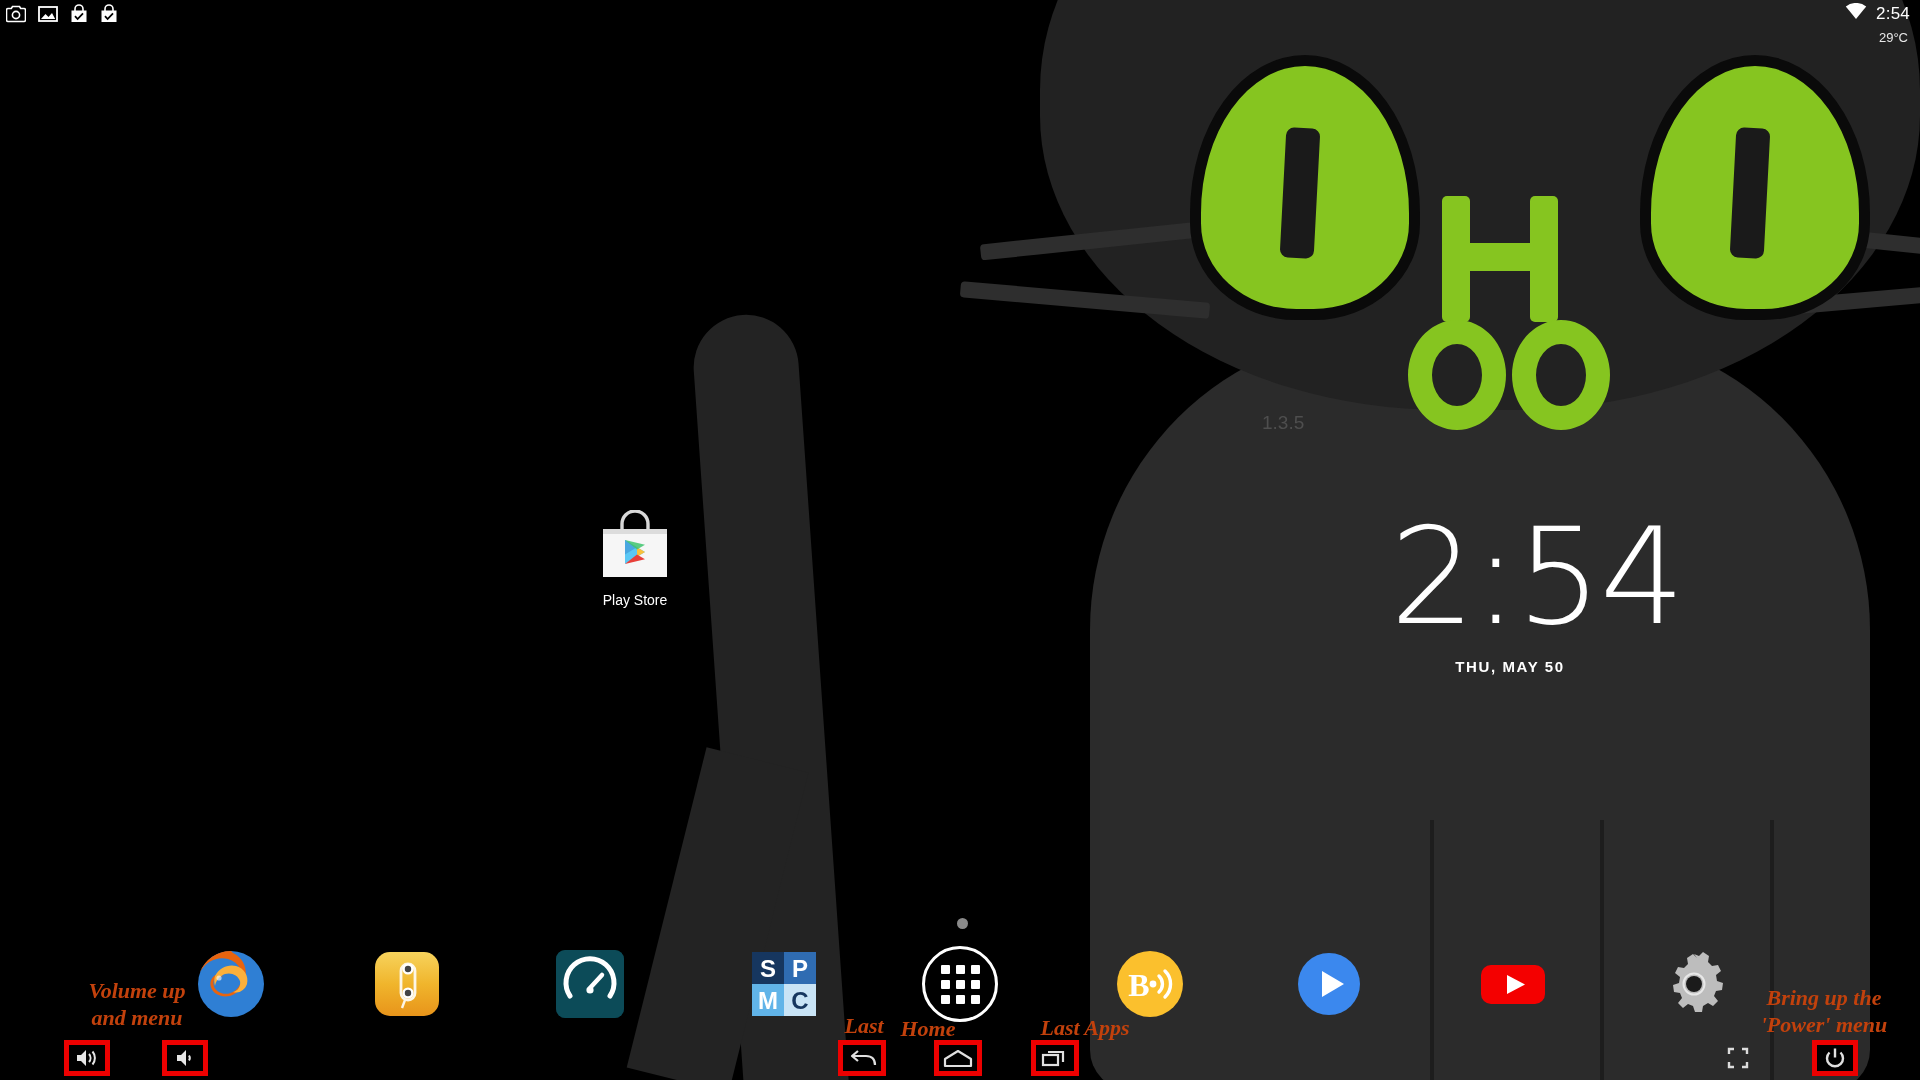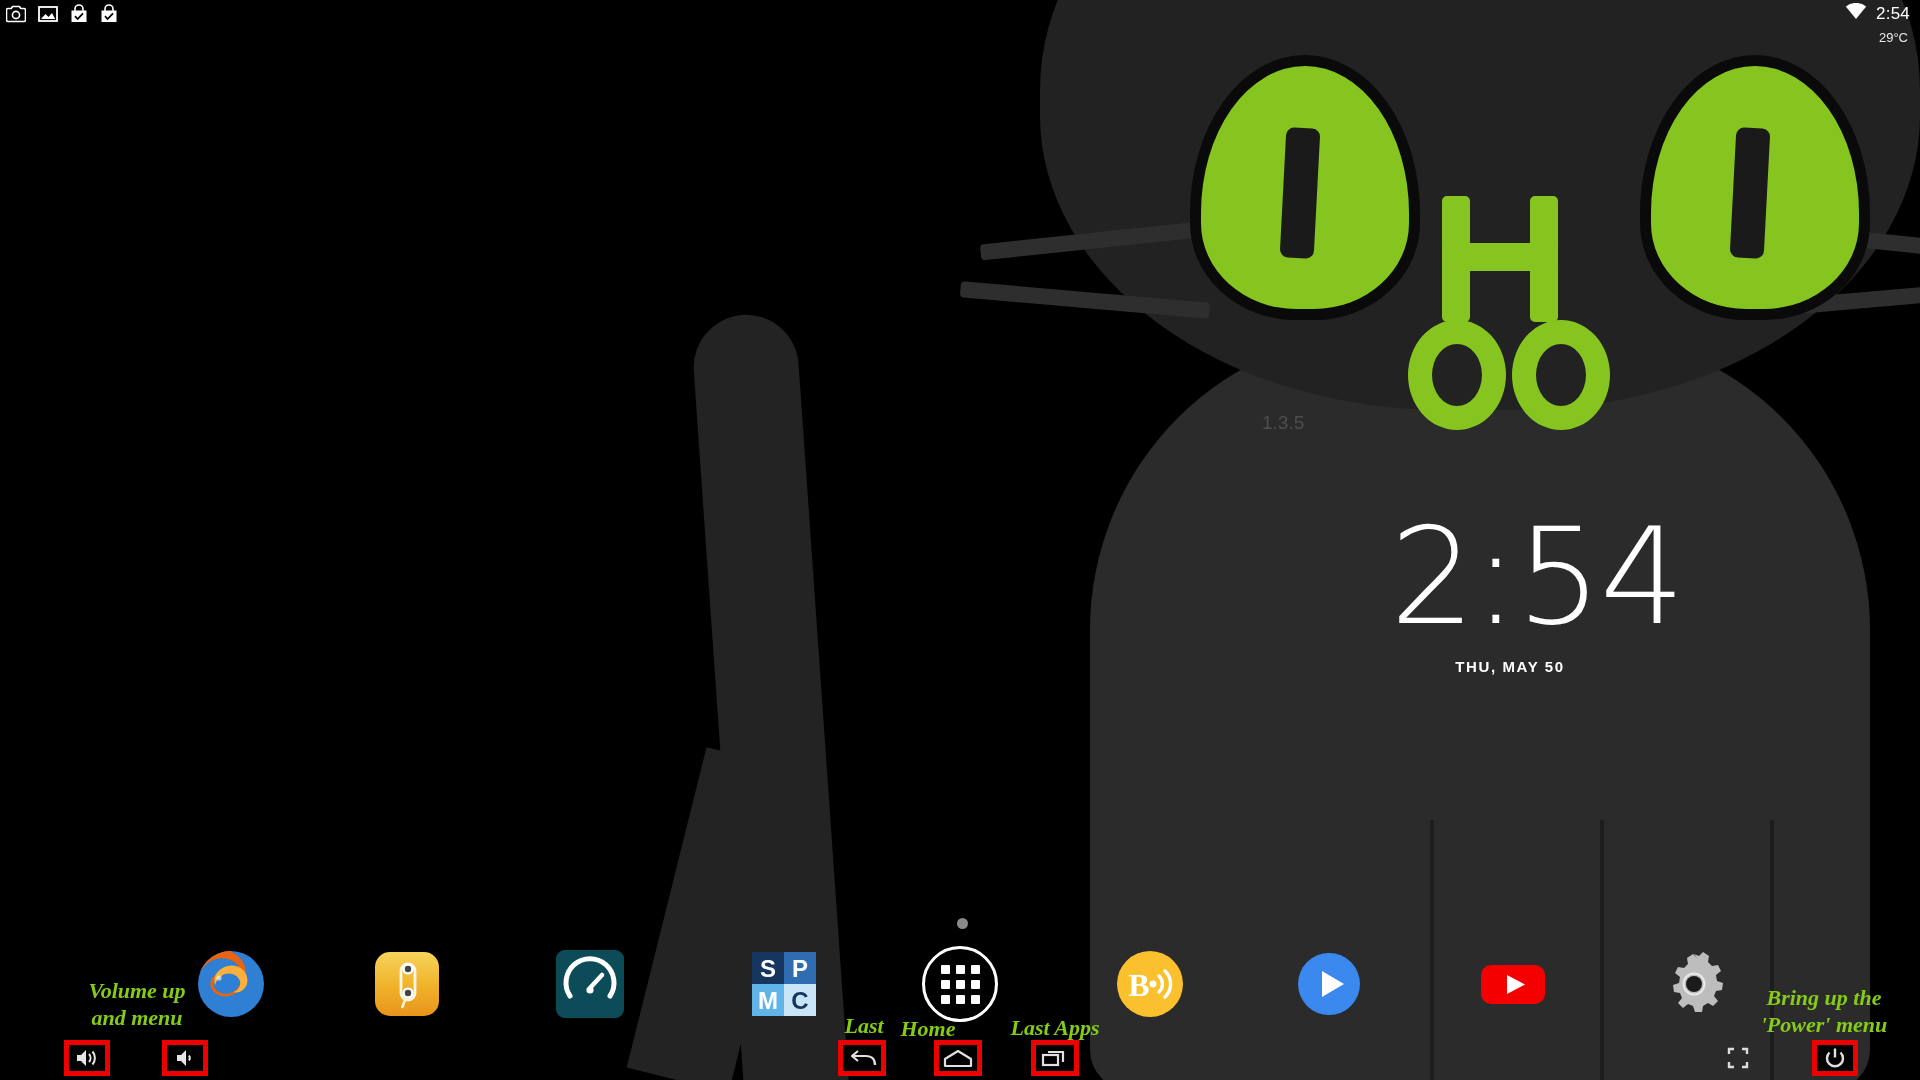--- a/index.html
+++ b/index.html
@@ -104,21 +104,21 @@
   .dots-grid i { width:9px; height:9px; background:#fff; display:block; border-radius:1px; }
 
   
   #navbar { position:absolute; left:0; bottom:0; width:1920px; height:46px; z-index:25; }
   .nav-btn { position:absolute; bottom:4px; width:46px; height:36px;
              display:flex; align-items:center; justify-content:center; }
   .redbox { border:5px solid #ec0000; background:#000; }
 
   
   .annot {
-    position:absolute; color:#84cc16; z-index:40;
+    position:absolute; color:#c2410c; z-index:40;
     font-family:"Liberation Serif", serif; font-style:italic;
     font-weight:bold; font-size:22px; line-height:1.22;
     text-align:center; white-space:nowrap;
   }
 </style>
 </head>
 <body>
 
 <div id="screen">
 
@@ -197,20 +197,33 @@
     <div class="sb-temp">29°C</div>
   </div>
 
   <div id="version">1.3.5</div>
 
   <div id="clockwidget">
     <div class="clock-time">2:54</div>
     <div class="clock-date">THU, MAY 50</div>
   </div>
 
+  <div id="playstore">
+    <svg width="80" height="72" viewBox="0 0 80 72">
+      <path d="M27 20V14a13 13 0 0126 0v6" fill="none" stroke="#d8d8d8" stroke-width="3.4"></path>
+      <rect x="8" y="19" width="64" height="48" fill="#f6f6f6"></rect>
+      <rect x="8" y="19" width="64" height="5" fill="#dcdcdc"></rect>
+      <path d="M30 30l20 12-20 12z" fill="#5bc8f5"></path>
+      <path d="M30 30l12 7.2-12 7.2z" fill="#4aa7e0"></path>
+      <path d="M42 37.2l8 4.8-8 4.8z" fill="#f9c13c"></path>
+      <path d="M30 54l12-9.6 8 4.8z" fill="#e8403a"></path>
+      <path d="M30 30l12 9.6 8-4.8z" fill="#3ec46d" opacity=".85"></path>
+    </svg>
+    <div class="ps-label">Play Store</div>
+  </div>
 
   <div id="pagedot"></div>
 
   <div id="dock">
 
     <div class="dock-item" style="left:195px;">
       <svg width="72" height="72" viewBox="0 0 72 72">
         <circle cx="36" cy="36" r="33" fill="#2f7fd4"></circle>
         <path d="M36 3a33 33 0 00-31 21c6-11 18-16 28-13 11 3 16 13 13 23-3 9-12 14-20 11-6-2-9-8-7-13 2-4 6-5 9-3-2-3-6-3-9-1-5 4-5 12 1 17 8 6 20 4 26-5 9-12 5-29-8-35A33 33 0 0036 3z" fill="#e8640f"></path>
         <path d="M20 28c4-8 13-12 21-10 8 2 13 10 11 18-2 6-8 10-14 8 5-1 8-6 7-11-2-6-9-9-15-7-5 2-9 6-10 12-1-4-1-7 0-10z" fill="#fbb03b"></path>
@@ -364,21 +377,21 @@
   </div>
 
   <div class="annot" style="left:864px;top:1013px;transform:translateX(-50%);">
     <div>Last</div>
   </div>
 
   <div class="annot" style="left:928px;top:1016px;transform:translateX(-50%);">
     <div>Home</div>
   </div>
 
-  <div class="annot" style="left:1055px;top:1015px;transform:translateX(-50%);">
+  <div class="annot" style="left:1085px;top:1015px;transform:translateX(-50%);">
     <div>Last Apps</div>
   </div>
 
   <div class="annot" style="left:1824px;top:985px;transform:translateX(-50%);text-align:center;">
     <div>Bring up the</div>
     <div>'Power' menu</div>
   </div>
 
 </div>
 

